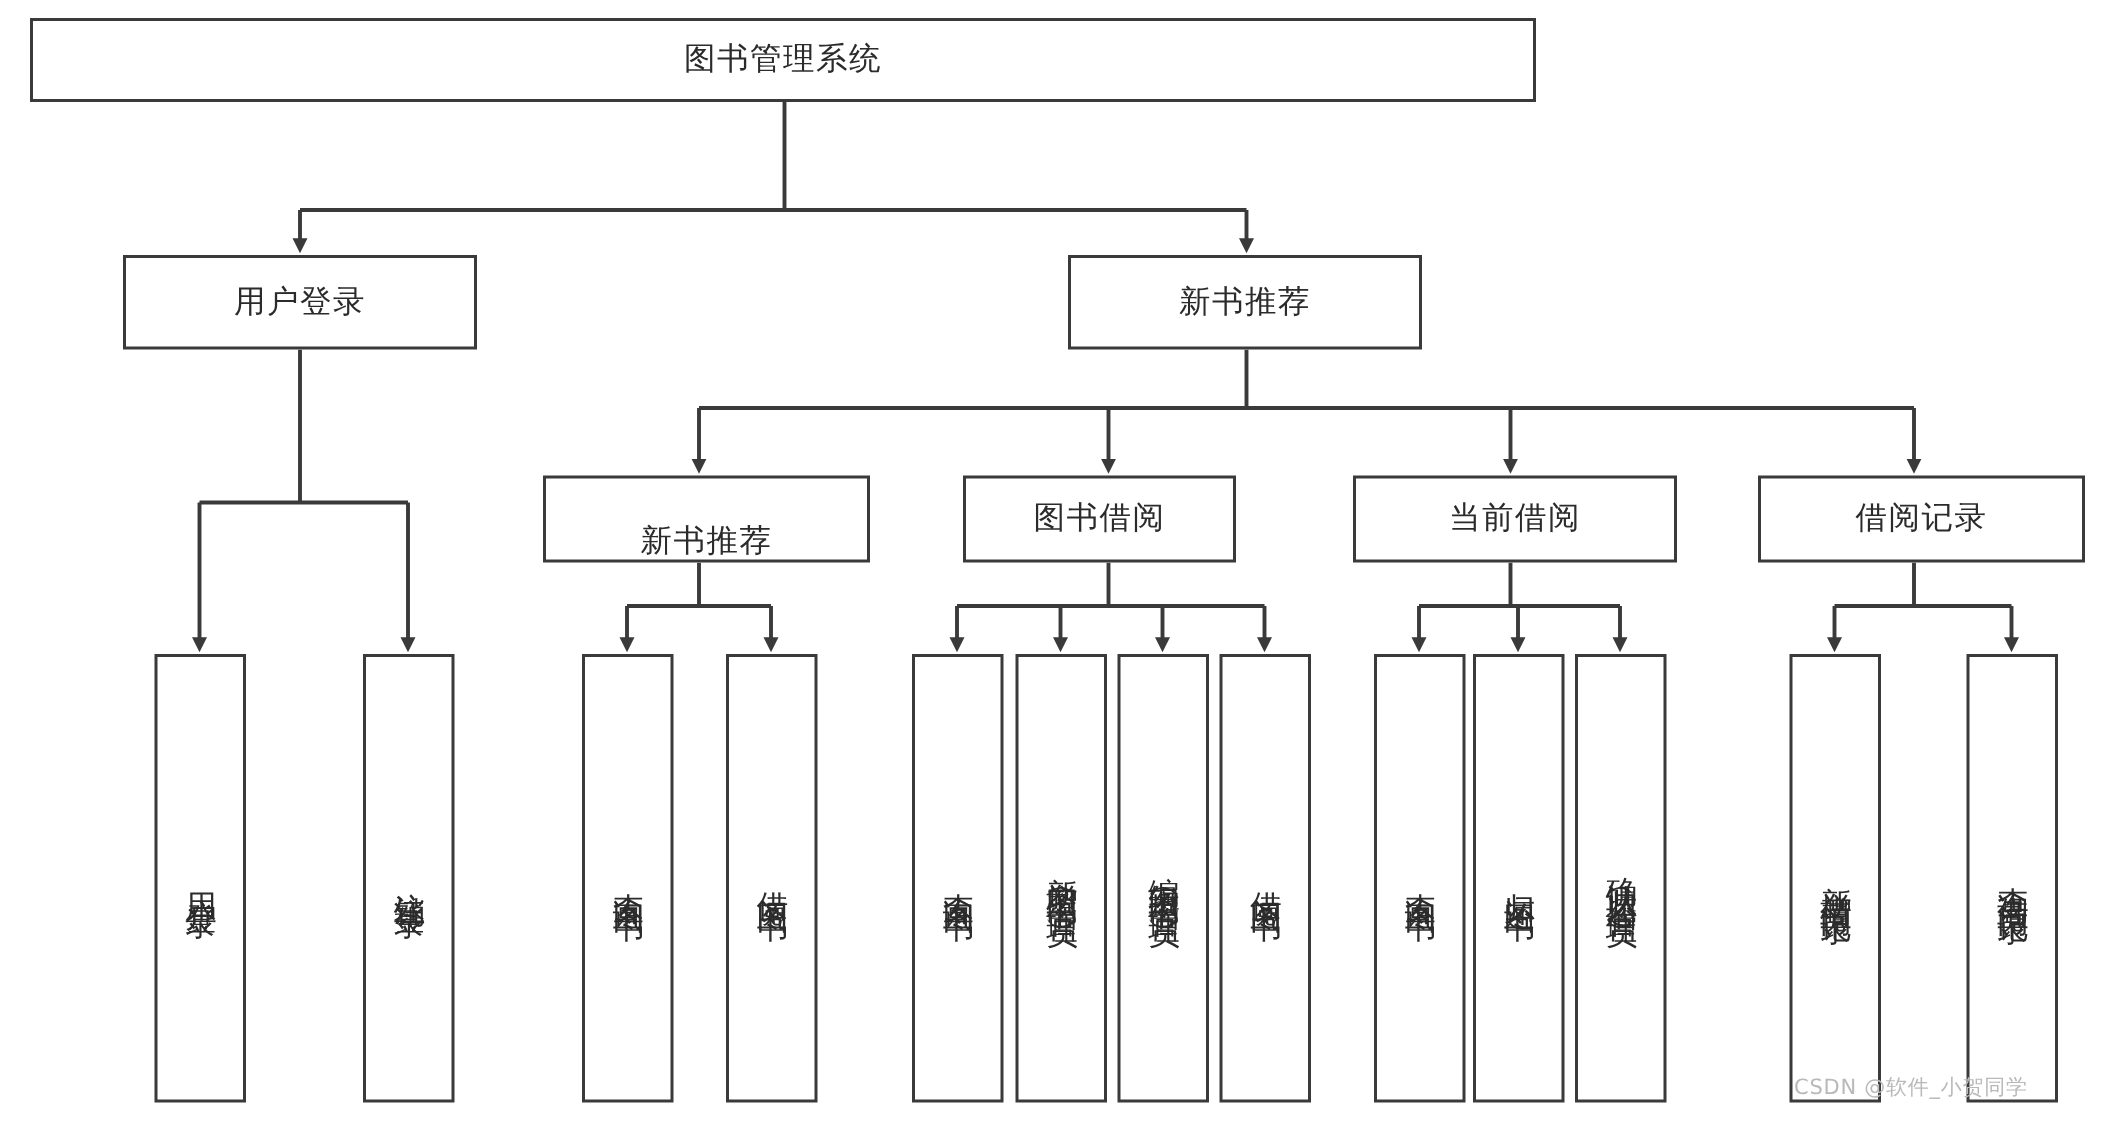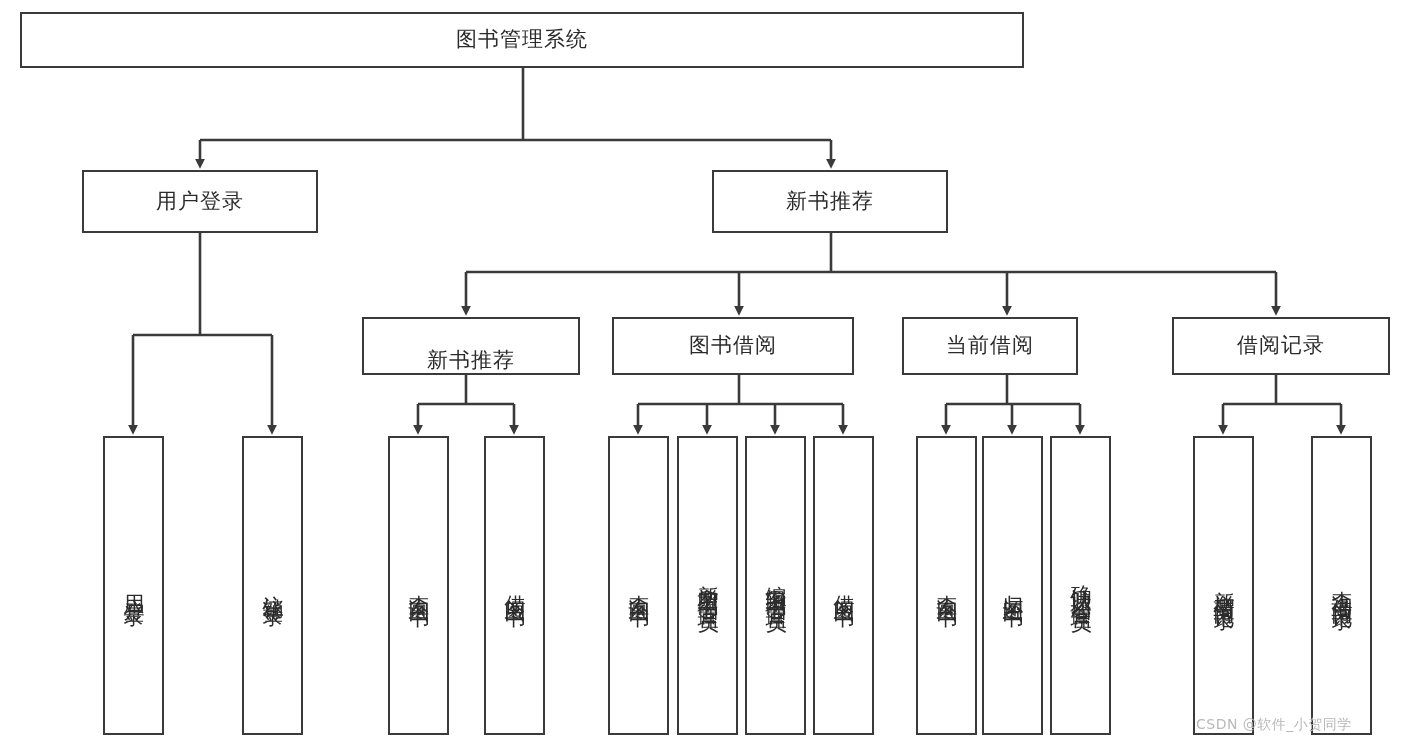--- a/index.html
+++ b/index.html
@@ -123,24 +123,24 @@
   <div class="node horiz" style="left:82px; top:170px; width:236px; height:63px;">
     <span>用户登录</span>
   </div>
   <div class="node horiz" style="left:712px; top:170px; width:236px; height:63px;">
     <span>新书推荐</span>
   </div>
 
   <div class="node horiz" style="left:362px; top:317px; width:218px; height:58px;align-items:flex-end;">
     <span>新书推荐</span>
   </div>
-  <div class="node horiz" style="left:612px; top:317px; width:242px; height:58px;">
+  <div class="node horiz" style="left:642px; top:317px; width:182px; height:58px;">
     <span>图书借阅</span>
   </div>
-  <div class="node horiz" style="left:902px; top:317px; width:176px; height:58px;">
+  <div class="node horiz" style="left:902px; top:317px; width:216px; height:58px;">
     <span>当前借阅</span>
   </div>
   <div class="node horiz" style="left:1172px; top:317px; width:218px; height:58px;">
     <span>借阅记录</span>
   </div>
 
   <div class="node vert" style="left:103px; top:436px; width:61px; height:299px;">
     <span class="vlabel">用户登录</span>
   </div>
   <div class="node vert" style="left:242px; top:436px; width:61px; height:299px;">

